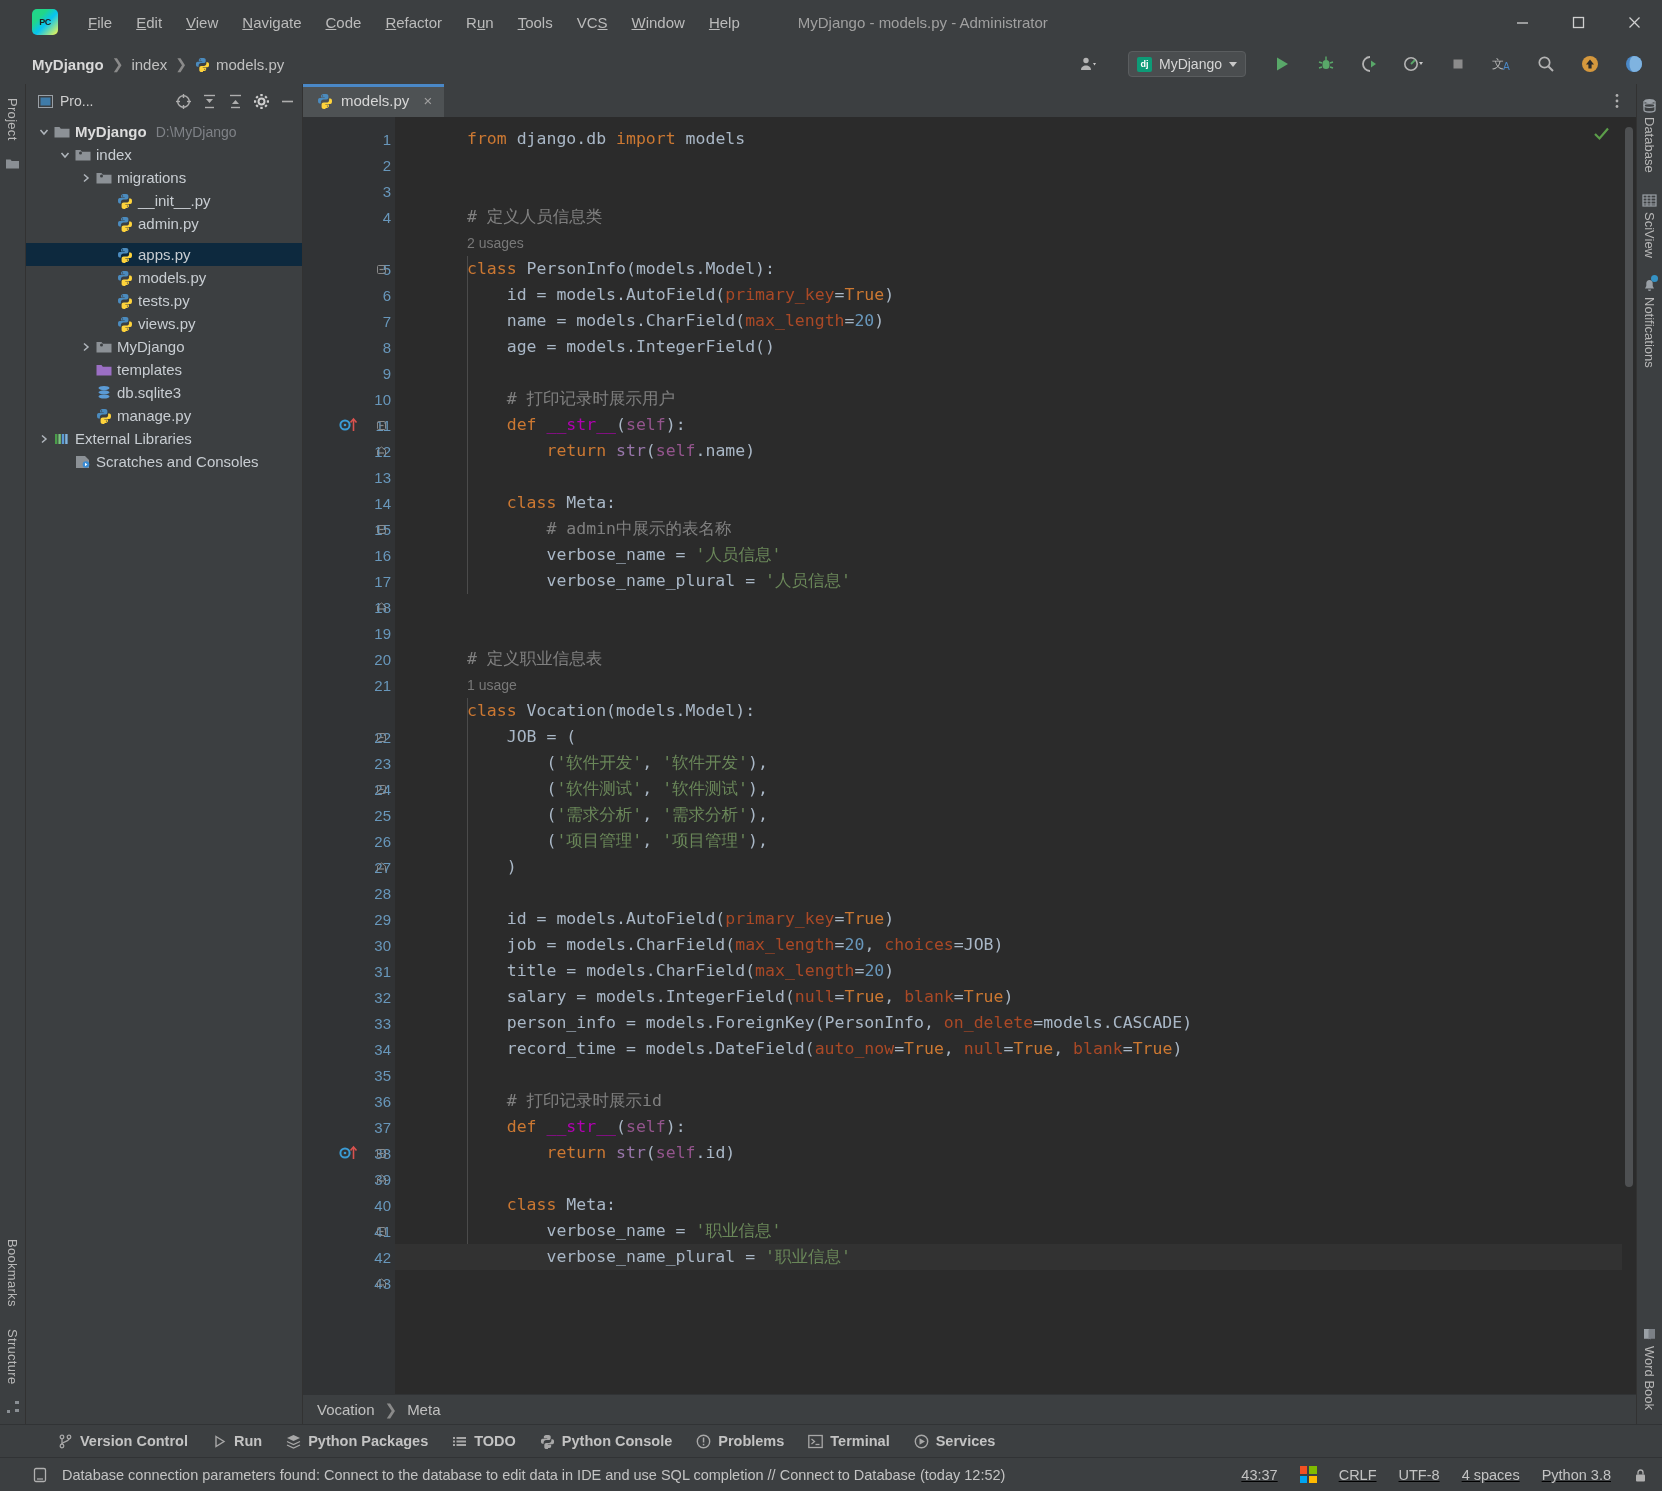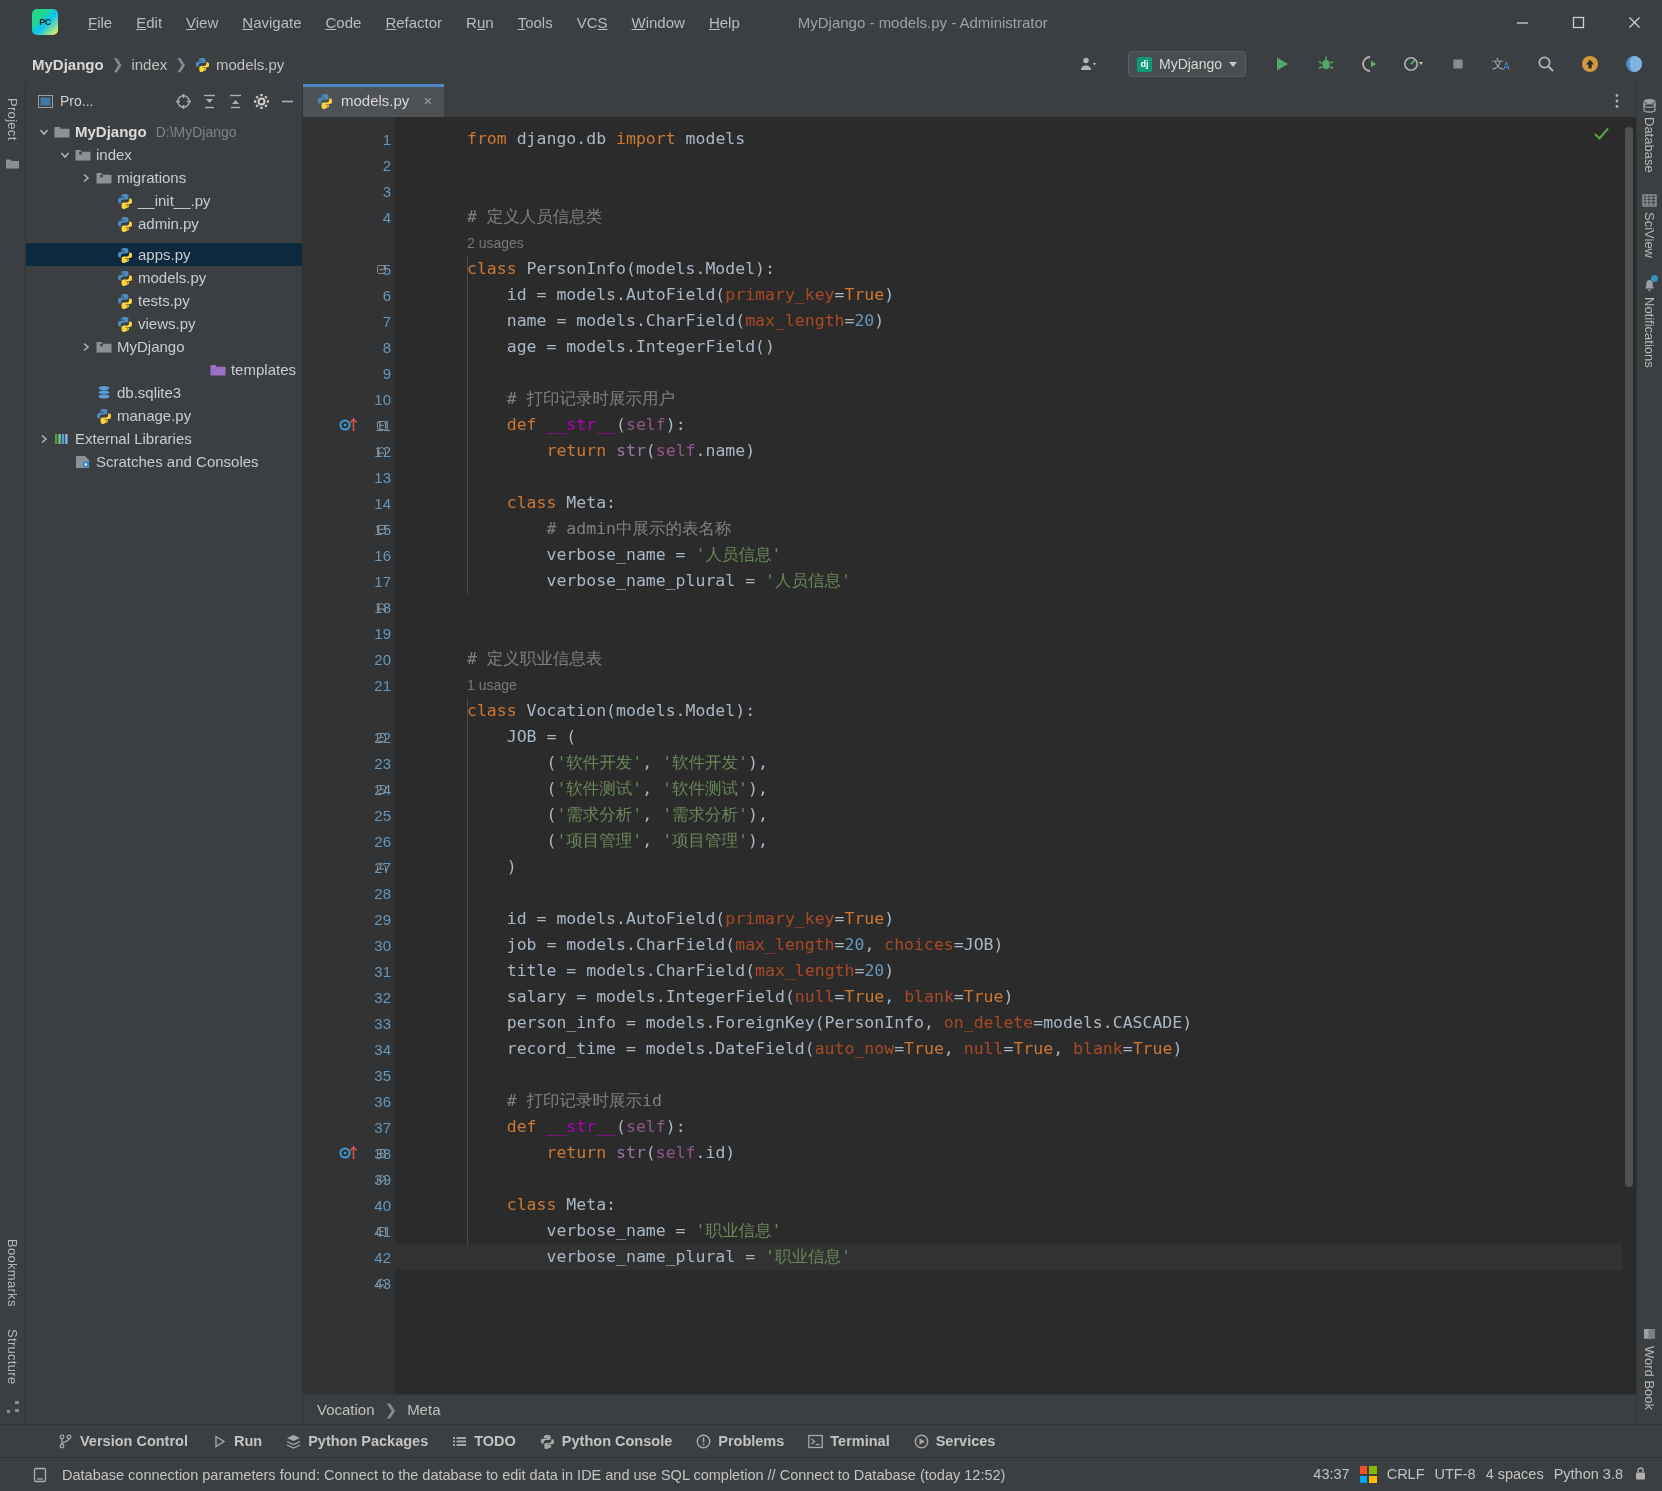--- a/index.html
+++ b/index.html
@@ -207,21 +207,21 @@
   }
   .tw-item { display: flex; align-items: center; gap: 7px; color: #c3c3c3; font-size: 14.5px; white-space: nowrap; font-weight: bold;}
   .tw-ico { color:#a7a7a7; display:flex; }
 
   .statusbar {
     height: 34px; min-height: 34px; background: #3c3f41;
     display: flex; align-items: center; padding: 0 14px 0 32px;
     gap: 14px; border-top: 1px solid #313335;
   }
   .sb-msg { color: #c3c3c3; font-size: 14.5px; white-space: nowrap; }
-  .sb-right { margin-left: auto; display:flex; align-items:flex-start; gap: 10px; }
+  .sb-right { margin-left: auto; display:flex; align-items:flex-end; gap: 22px; text-decoration: underline; }
   .sb-item { color: #c3c3c3; font-size: 14.5px; white-space: nowrap;}
   .win-logo { width: 17px; height: 17px; display: grid; grid-template-columns: 1fr 1fr; grid-gap: 2px;}
   .win-logo i { display:block; }
   svg { display:block; }
 </style>
 </head>
 <body>
 
 <div class="app">
 
@@ -544,21 +544,21 @@
               </svg>
             </span>
             <span class="ticon">
               <svg width="16" height="14" viewBox="0 0 16 14">
                 <path d="M0.5 2h5l1.3 1.8H15.5V12.5H0.5z" fill="#8c9196"></path>
                 <circle cx="5.5" cy="5" r="1.5" fill="#3c3f41"></circle>
               </svg>
             </span>
             <span class="tlabel">MyDjango</span>
           </div>
-          <div class="trow" style="padding-left: 52px; justify-content: flex-end;">
+          <div class="trow" style="padding-left: 52px;">
             <span class="arrow none"></span>
             <span class="ticon">
               <svg width="16" height="14" viewBox="0 0 16 14">
                 <path d="M0.5 2h5l1.3 1.8H15.5V12.5H0.5z" fill="#9b6fc4"></path>
               </svg>
             </span>
             <span class="tlabel">templates</span>
           </div>
           <div class="trow" style="padding-left: 52px;">
             <span class="arrow none"></span>

